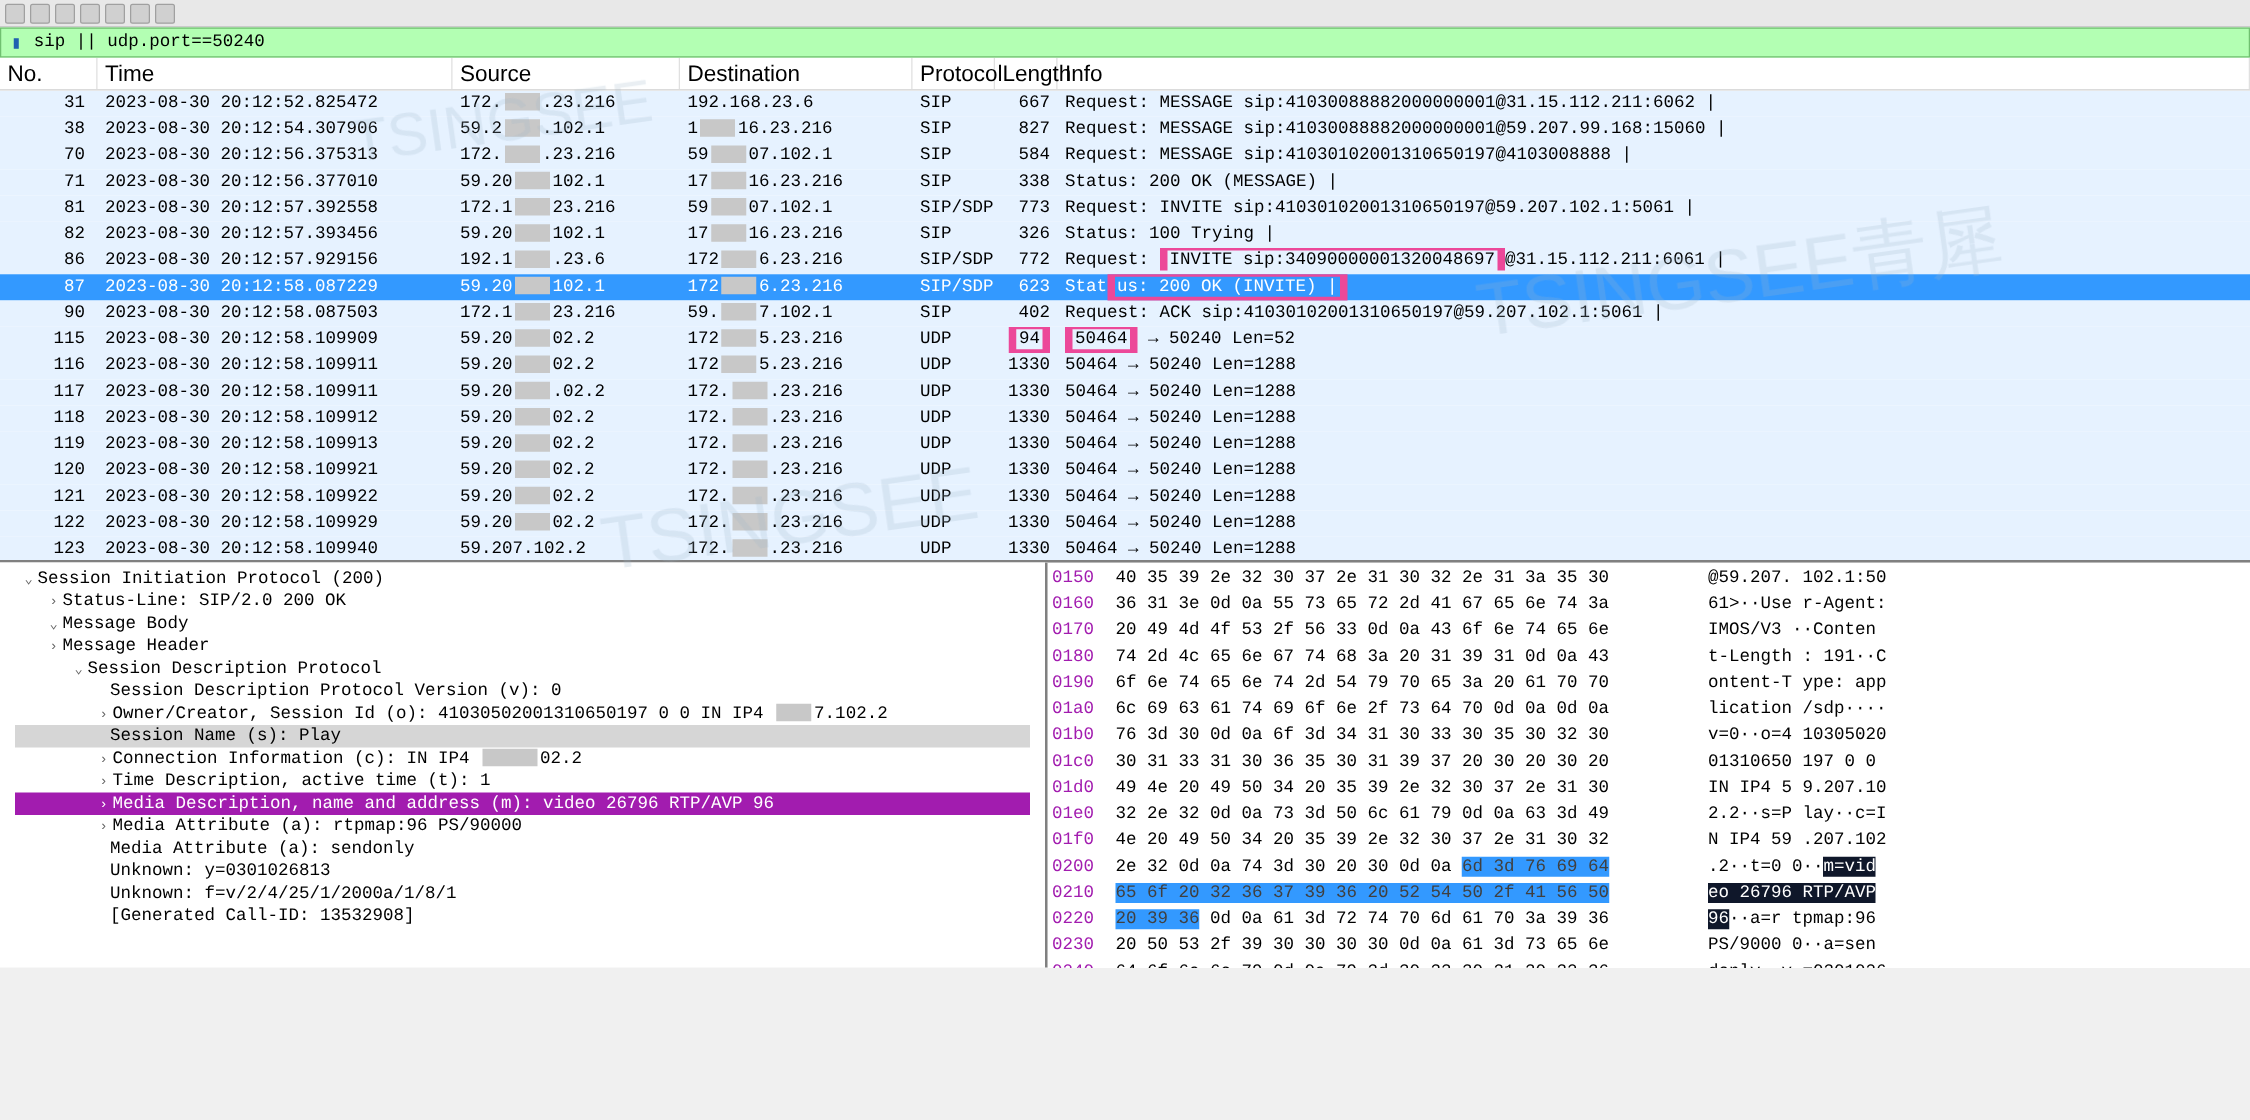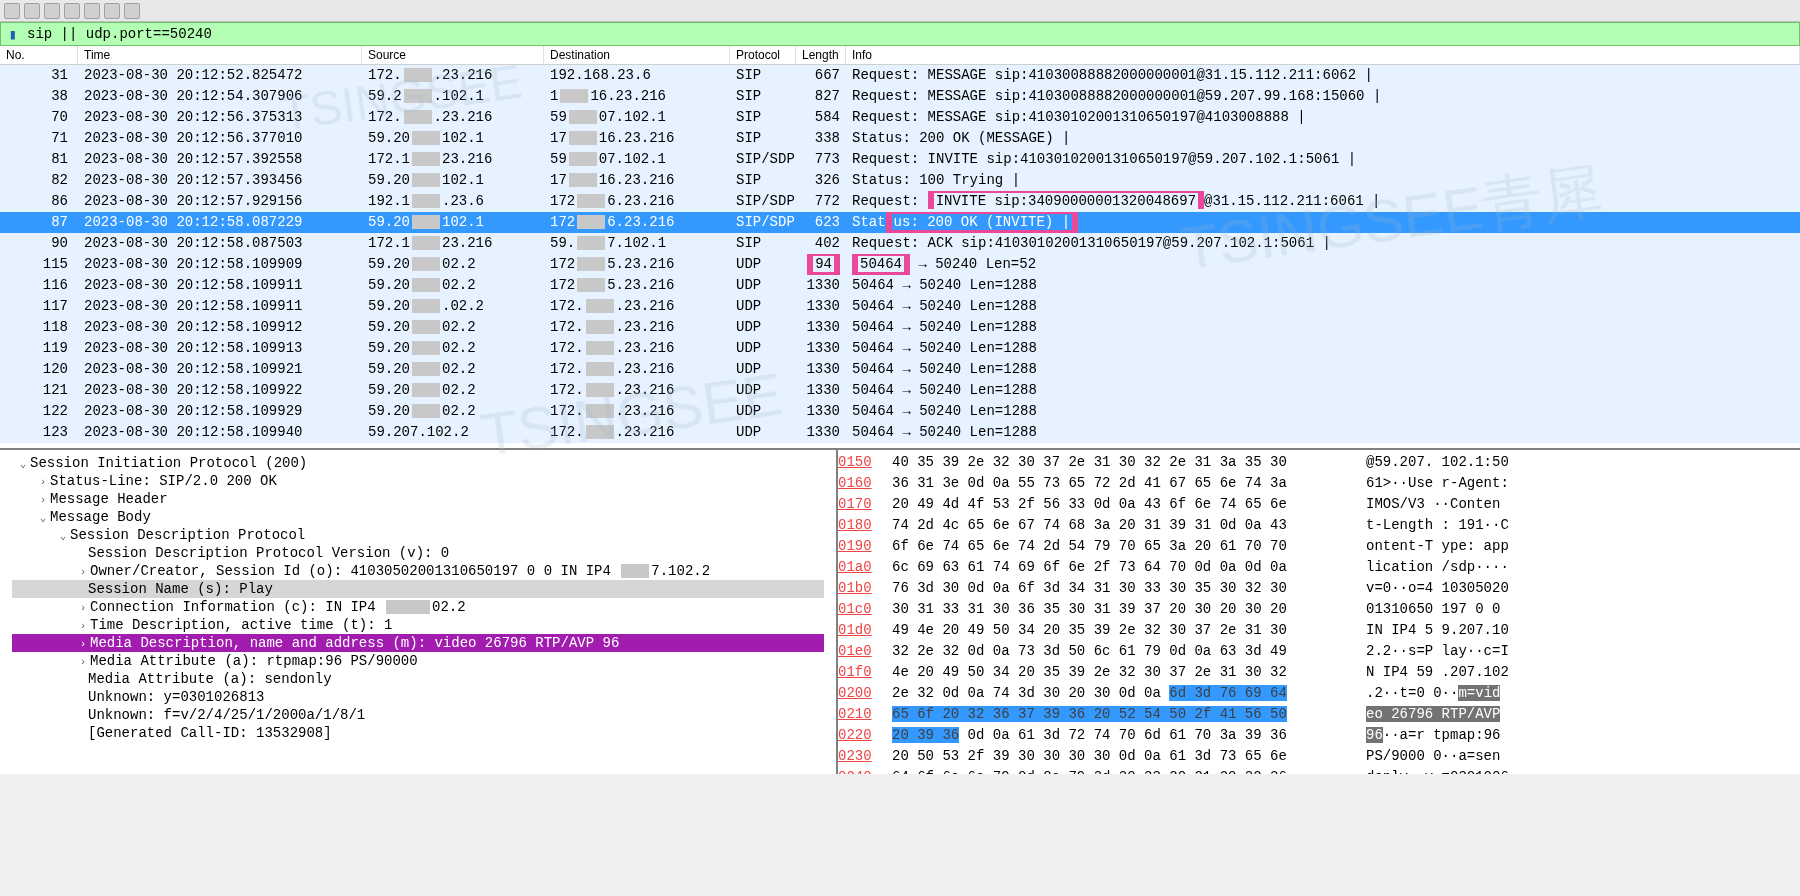--- a/index.html
+++ b/index.html
@@ -3,21 +3,21 @@
 <meta charset="utf-8">
 <style>
 * { margin:0; padding:0; box-sizing:border-box; }
 body { font-family: Consolas, 'Courier New', monospace; font-size:14px; background:#f0f0f0; color:#000; overflow:hidden; }
 .toolbar-top { height:22px; background:#e8e8e8; border-bottom:1px solid #c0c0c0; display:flex; align-items:center; gap:4px; padding:0 4px; }
 .toolbar-top span { width:16px; height:16px; background:#d0d0d0; border:1px solid #a0a0a0; border-radius:2px; display:inline-block; }
 .filter-bar { height:24px; background:#b3ffb3; border:1px solid #70c070; display:flex; align-items:center; padding:0 4px; }
 .filter-icon { width:16px; height:16px; display:inline-flex; align-items:center; justify-content:center; color:#2060b0; margin-right:6px; }
 .filter-input { flex:1; background:transparent; border:none; outline:none; font-family:inherit; font-size:14px; }
 .packet-list { height:404px; overflow:auto; background:#fff; border-bottom:2px solid #808080; }
-.packet-header { display:flex; background:#fff; border-bottom:1px solid #d0d0d0; font-family:'Segoe UI',Arial,sans-serif; font-size:12px; position:sticky; top:0; }
+.packet-header { display:flex; background:#fff; border-bottom:1px solid #d0d0d0; font-family:'Segoe UI',Arial,sans-serif; font-size:18px; position:sticky; top:0; }
 .packet-header .col { padding:2px 6px; border-right:1px solid #e0e0e0; }
 .col-no { width:78px; text-align:left; }
 .col-time { width:284px; }
 .col-src { width:182px; }
 .col-dst { width:186px; }
 .col-proto { width:66px; }
 .col-len { width:50px; text-align:left; padding-right:8px; }
 .col-info { flex:1; }
 .packet-row { display:flex; height:21px; line-height:21px; white-space:nowrap; background:#e6f2ff; }
 .packet-row.selected { background:#3399ff; color:#fff; }
@@ -27,25 +27,25 @@
 .ip-redact { display:inline-block; width:28px; height:14px; background:#c8c8c8; vertical-align:middle; margin:0 2px; }
 .red-box { border:6px solid #ec4899; padding:0 2px; }
 .lower { display:flex; height:324px; }
 .detail-pane { width:838px; background:#fff; overflow:auto; border-right:2px solid #808080; padding:4px 12px; }
 .tree-row { padding:1px 0; white-space:nowrap; }
 .tree-expander { display:inline-block; width:14px; text-align:center; cursor:pointer; color:#666; font-size:11px; }
 .tree-row.hl { background:#d6d6d6; }
 .tree-row.hl-sel { background:#a21caf; color:#fff; }
 .hex-pane { flex:1; background:#fff; overflow:auto; font-size:14px; padding:2px 0; }
 .hex-row { display:flex; white-space:nowrap; height:21px; line-height:21px; }
-.hex-offset { width:54px; color:#ef4444; text-align:left; padding-right:14px;text-decoration:underline; }
+.hex-offset { width:54px; color:#a21caf; text-align:center; padding-right:14px; }
 .hex-bytes { width:450px; letter-spacing:0; }
 .hex-bytes span.sel { background:#3399ff; color:#404040; }
 .hex-ascii { padding-left:24px; color:#000; }
-.hex-ascii span.sel { background:#737373; color:#fff; }
+.hex-ascii span.sel { background:#0f172a; color:#fff; }
 .watermark { position:fixed; font-size:48px; color:rgba(160,180,200,0.22); font-weight:500; transform:rotate(-8deg); pointer-events:none; font-family:Arial,sans-serif; }
 </style>
 </head>
 <body>
 
 <div class="toolbar-top">
   <span></span>
     <span></span>
     <span></span>
     <span></span>
@@ -232,22 +232,22 @@
         <div class="col col-len">1330</div>
         <div class="col col-info">50464 → 50240 Len=1288</div>
       </div>
     </div>
 </div>
 
 <div class="lower">
   <div class="detail-pane">
     <div class="tree-row" style="padding-left:4px"><span class="tree-expander">⌄</span><span>Session Initiation Protocol (200)</span></div>
     <div class="tree-row" style="padding-left:24px"><span class="tree-expander">›</span><span>Status-Line: SIP/2.0 200 OK</span></div>
+    <div class="tree-row" style="padding-left:24px"><span class="tree-expander">⌄</span><span>Message Body</span></div>
     <div class="tree-row" style="padding-left:24px"><span class="tree-expander">›</span><span>Message Header</span></div>
-    <div class="tree-row" style="padding-left:24px"><span class="tree-expander">⌄</span><span>Message Body</span></div>
     <div class="tree-row" style="padding-left:44px"><span class="tree-expander">⌄</span><span>Session Description Protocol</span></div>
     <div class="tree-row" style="padding-left:76px"><span>Session Description Protocol Version (v): 0</span></div>
     <div class="tree-row" style="padding-left:64px"><span class="tree-expander">›</span><span>Owner/Creator, Session Id (o): 41030502001310650197 0 0 IN IP4 </span><span class="ip-redact"></span><span>7.102.2</span></div>
     <div class="tree-row hl" style="padding-left:76px"><span>Session Name (s): Play</span></div>
     <div class="tree-row" style="padding-left:64px"><span class="tree-expander">›</span><span>Connection Information (c): IN IP4 </span><span class="ip-redact" style="width:44px"></span><span>02.2</span></div>
     <div class="tree-row" style="padding-left:64px"><span class="tree-expander">›</span><span>Time Description, active time (t): 1</span></div>
     <div class="tree-row hl-sel" style="padding-left:64px"><span class="tree-expander" style="color:#fff">›</span><span>Media Description, name and address (m): video 26796 RTP/AVP 96</span></div>
     <div class="tree-row" style="padding-left:64px"><span class="tree-expander">›</span><span>Media Attribute (a): rtpmap:96 PS/90000</span></div>
     <div class="tree-row" style="padding-left:76px"><span>Media Attribute (a): sendonly</span></div>
     <div class="tree-row" style="padding-left:76px"><span>Unknown: y=0301026813</span></div>

